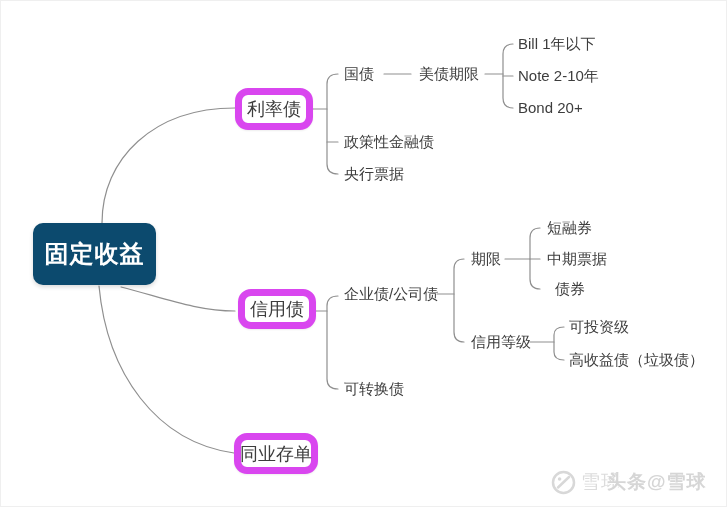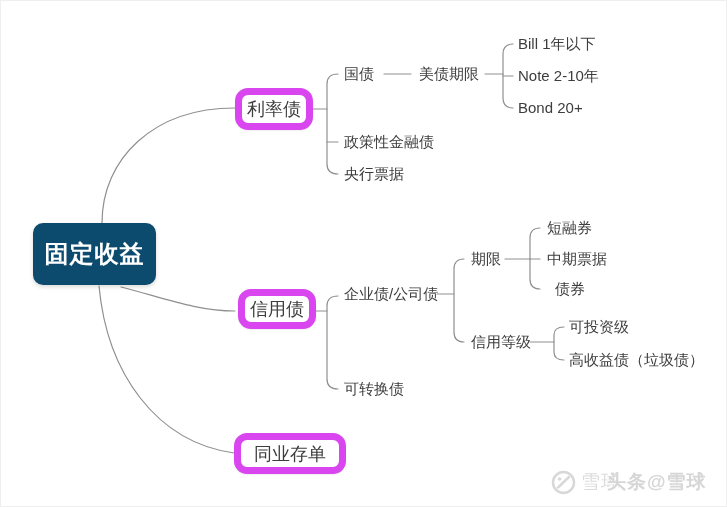--- a/index.html
+++ b/index.html
@@ -70,21 +70,21 @@
   </div>
 
   <div class="box" style="left:234px;top:87px;width:78px;height:42px;">
     <span>利率债</span>
   </div>
 
   <div class="box" style="left:237px;top:288px;width:78px;height:40px;">
     <span>信用债</span>
   </div>
 
-  <div class="box" style="left:233px;top:432px;width:112px;height:41px;">
+  <div class="box" style="left:233px;top:432px;width:84px;height:41px;">
     <span>同业存单</span>
   </div>
 
   <div class="leaf" style="left:343px;top:62px;">国债</div>
 
   <div class="leaf" style="left:418px;top:62px;">美债期限</div>
 
   <div class="leaf" style="left:517px;top:32px;">Bill 1年以下</div>
 
   <div class="leaf" style="left:517px;top:64px;">Note 2-10年</div>

